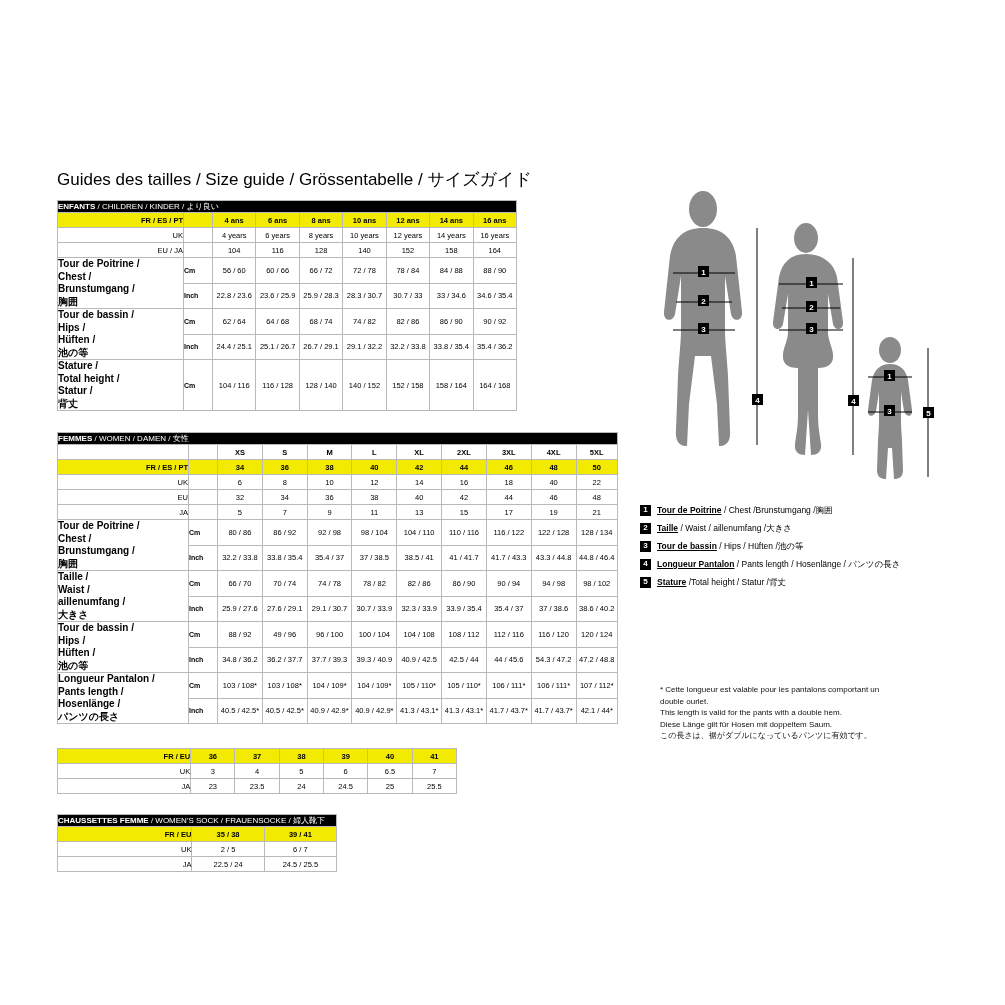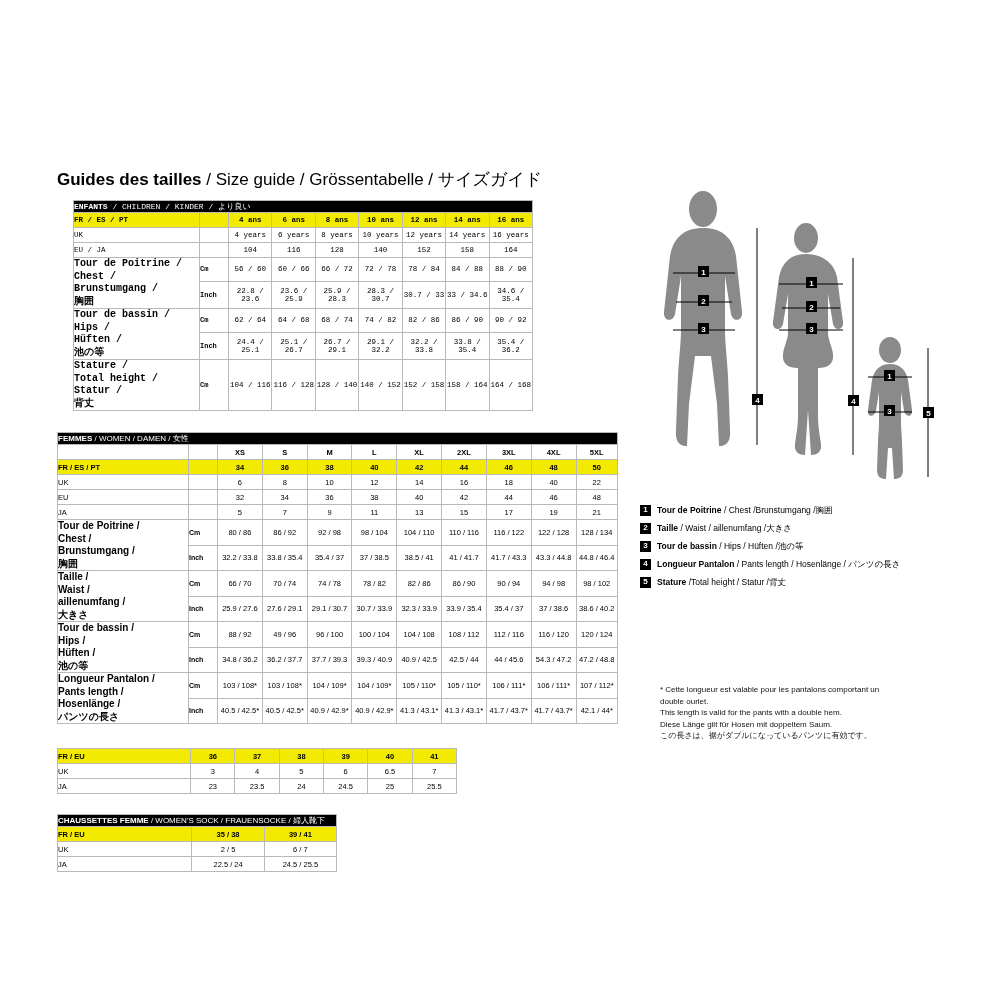--- a/index.html
+++ b/index.html
@@ -9,64 +9,64 @@
     font-family:"Liberation Sans", sans-serif;
     color:#000;
     position:relative;
     overflow:hidden;
   }
   .page{position:absolute;left:0;top:0;width:1005px;height:1005px;}
 
   .title{
     position:absolute;left:57px;top:168px;font-size:17px;letter-spacing:0;
   }
-  .title b{font-weight:bold;}
+  .title b{font-weight:normal;}
   .title .light{font-weight:normal;}
 
   table{border-collapse:collapse;}
   .tbl{position:absolute;font-size:7.5px;}
   .tbl td,.tbl th{border:1px solid #b9b9b9;padding:0;vertical-align:middle;}
 
   .hdrblack{
     background:#000;color:#fff;font-size:8px;font-weight:bold;
     padding:4px 6px;text-align:left;border:1px solid #000;
   }
   .hdrblack .thin{font-weight:normal;}
   .rowyellow{background:#f2ea00;font-weight:bold;}
   .rowyellow td{border:1px solid #b9b9b9;}
-  .lbl{padding:3px 5px;text-align:left;}
+  .lbl{padding:3px 5px;text-align:right;}
   .ctr{text-align:center;}
   .unit{text-align:left;padding-left:5px;font-weight:bold;font-size:7px;}
   .rowh{height:15px;}
   .grouplabel{
     text-align:left;padding:3px 5px;line-height:1.25;font-size:10px;
   }
   .bold{font-weight:bold;}
 
   
   .figwrap{position:absolute;left:640px;top:180px;width:330px;height:440px;}
   .legend{position:absolute;left:640px;top:505px;width:340px;font-size:8.5px;line-height:1.1;}
   .legend .lrow{display:flex;align-items:center;margin-bottom:7px;}
   .legend .num{
     width:11px;height:11px;background:#000;color:#fff;font-size:8px;
     display:flex;align-items:center;justify-content:center;margin-right:6px;font-weight:bold;
   }
-  .legend .txt b{font-weight:bold;}
+  .legend .txt b{font-weight:bold;text-decoration:underline;}
   .footnote{position:absolute;left:660px;top:684px;width:330px;font-size:8px;line-height:1.45;color:#111;}
 </style>
 </head>
 <body>
 
 <div class="page">
 
   <div class="title">
     <b>Guides des tailles</b><span class="light"> / Size guide / Grössentabelle / サイズガイド</span>
   </div>
 
-  <table class="tbl" id="children-table" style="left:73px;top:200px;width:460px;font-family:Liberation Mono, monospace;">
+  <table class="tbl" id="children-table" style="left:57px;top:200px;width:460px;">
       <tbody>
         <tr>
           <td class="hdrblack" colspan="9"><b>ENFANTS</b><span class="thin"> / CHILDREN / KINDER / より良い</span></td>
         </tr>
         <tr class="rowh rowyellow">
           <td class="lbl bold" style="width:125px">FR / ES / PT</td>
           <td class="unit" style="width:28px"></td>
           <td class="ctr">4 ans</td>
           <td class="ctr">6 ans</td>
           <td class="ctr">8 ans</td>

